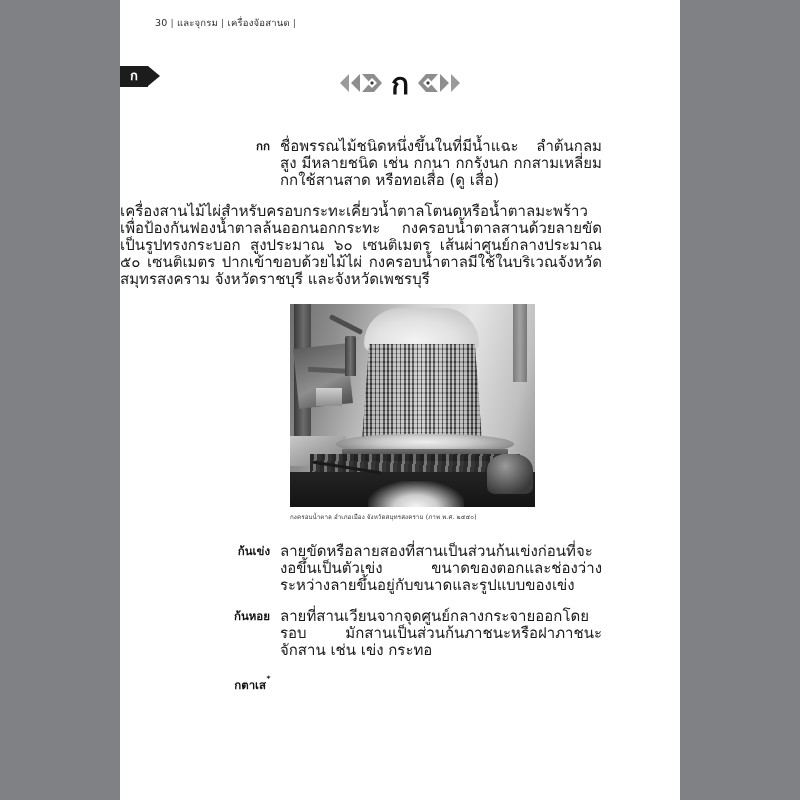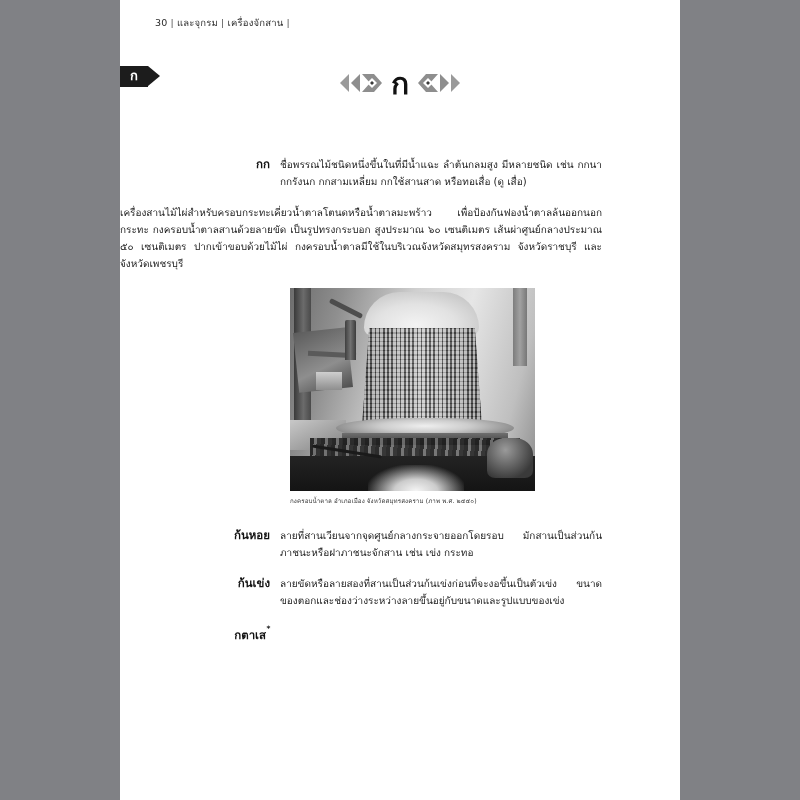--- a/index.html
+++ b/index.html
@@ -98,21 +98,21 @@
     color: #111111;
     font-weight: 700;
     position: relative;
     top: 1px;
   }
 
   
   .entries {
     position: absolute;
     left: 0;
-    top: 156px;
+    top: 138px;
     width: 552px;
   }
   .entry {
     display: flex;
     align-items: flex-start;
     margin-bottom: 14px;
   }
   .entry-term {
     width: 160px;
     flex: 0 0 160px;
@@ -129,21 +129,21 @@
     font-size: 7.5px;
     font-weight: 700;
     position: relative;
     top: -3px;
     left: .5px;
   }
   .entry-def {
     flex: 1 1 auto;
     padding-right: 70px;
     box-sizing: border-box;
-    font-size: 10px;
+    font-size: 15px;
     color: #1a1a1a;
     line-height: 17px;
     text-align: justify;
     text-justify: inter-word;
   }
 
   
   .figure {
     margin: 16px 0 22px 170px;
   }
@@ -260,21 +260,21 @@
   }
 </style>
 </head>
 <body>
 
 <div id="page-root">
 
   <div class="paper">
 
     <div class="running-head">
-      <span>30</span><span class="sep">|</span><span>และจุกรม</span><span class="sep">|</span><span>เครื่องจักสาน</span><span class="sep">|</span>
+      <span>30</span><span class="sep">|</span><span>และจุกรม</span><span class="sep">|</span><span>เครื่องจัอสานด</span><span class="sep">|</span>
     </div>
 
     <div class="thumb-tab">
       <span class="thumb-tab-letter">ก</span>
     </div>
     <div class="thumb-tab-point"></div>
 
     <div class="section-title">
       <svg class="orn" width="42" height="22" viewBox="0 0 42 22">
         <polygon points="0,11 9,2 9,20" fill="#9a9a9a"></polygon>
@@ -322,27 +322,27 @@
           <div class="ph ph-coals"></div>
           <div class="ph ph-base"></div>
           <div class="ph ph-cable"></div>
           <div class="ph ph-pot-right"></div>
           <div class="ph ph-glow"></div>
         </div>
         <figcaption class="figure-caption">กงครอบน้ำตาล อำเภอเมือง จังหวัดสมุทรสงคราม (ภาพ พ.ศ. ๒๕๕๐)</figcaption>
       </figure>
 
       <div class="entry">
+        <div class="entry-term">ก้นเข่ง</div>
+        <div class="entry-def">ลายขัดหรือลายสองที่สานเป็นส่วนก้นเข่งก่อนที่จะงอขึ้นเป็นตัวเข่ง  ขนาดของตอกและช่องว่างระหว่างลายขึ้นอยู่กับขนาดและรูปแบบของเข่ง</div>
+      </div>
+
+      <div class="entry">
         <div class="entry-term">ก้นหอย</div>
         <div class="entry-def">ลายที่สานเวียนจากจุดศูนย์กลางกระจายออกโดยรอบ  มักสานเป็นส่วนก้นภาชนะหรือฝาภาชนะจักสาน เช่น เข่ง กระทอ</div>
-      </div>
-
-      <div class="entry">
-        <div class="entry-term">ก้นเข่ง</div>
-        <div class="entry-def">ลายขัดหรือลายสองที่สานเป็นส่วนก้นเข่งก่อนที่จะงอขึ้นเป็นตัวเข่ง  ขนาดของตอกและช่องว่างระหว่างลายขึ้นอยู่กับขนาดและรูปแบบของเข่ง</div>
       </div>
 
       <div class="entry">
         <div class="entry-term"><span>กตาเส</span><sup>*</sup></div>
       </div>
 
     </div>
   </div>
 </div>
 

